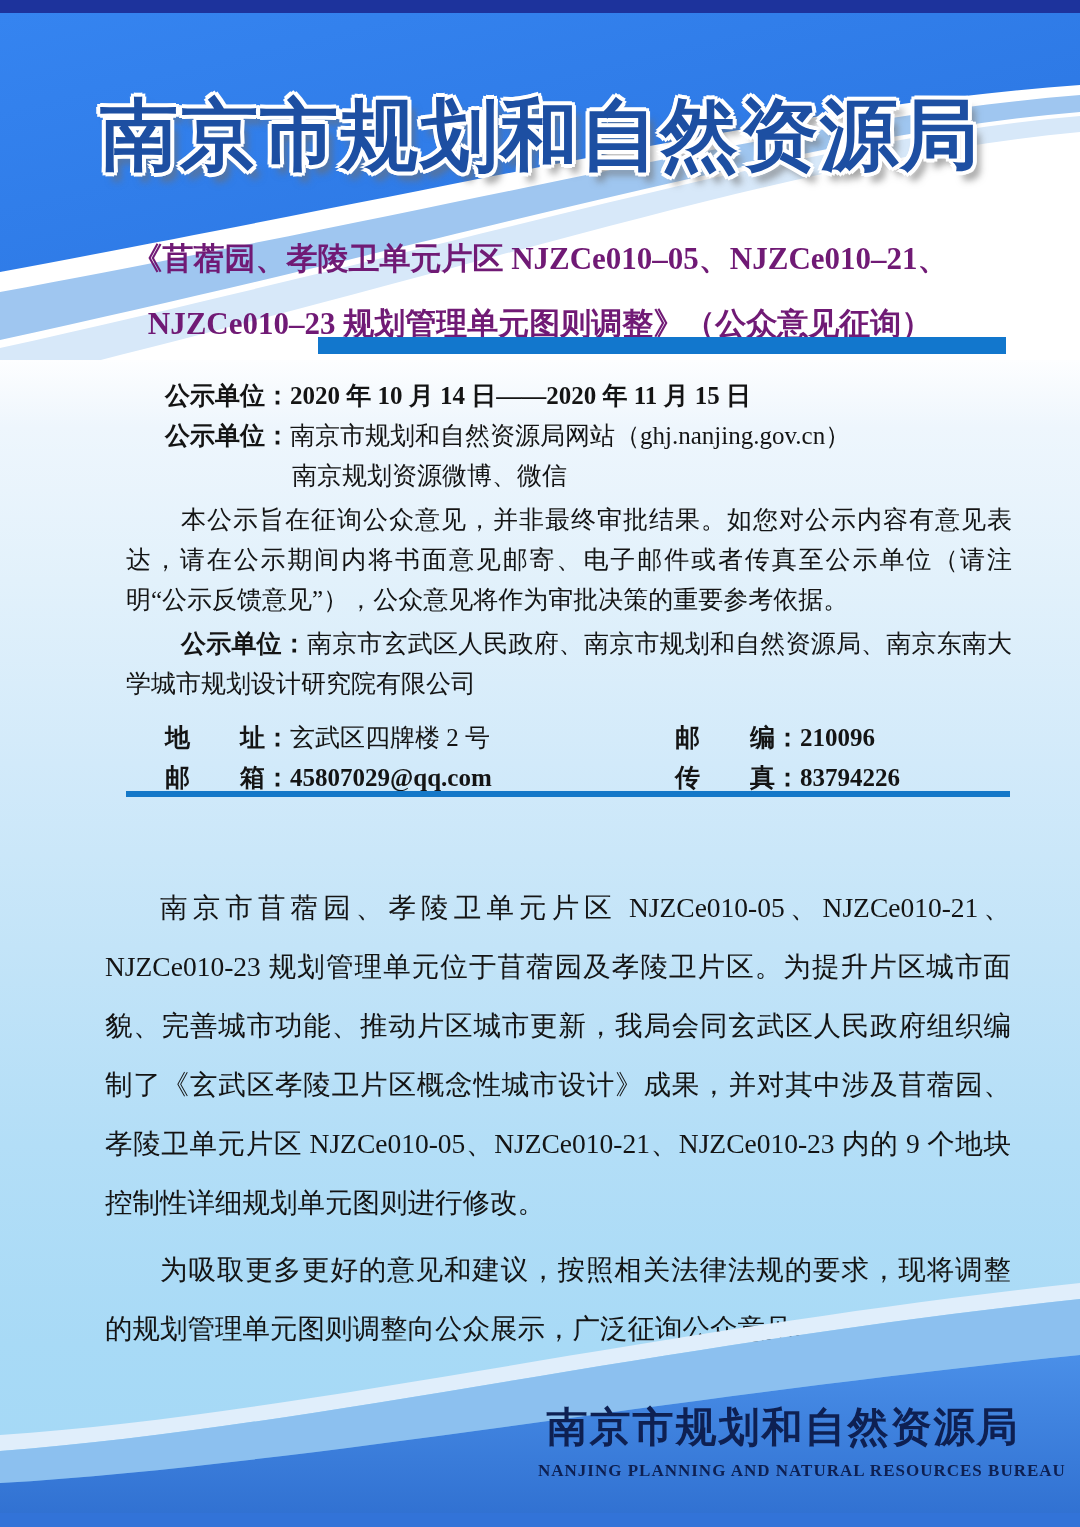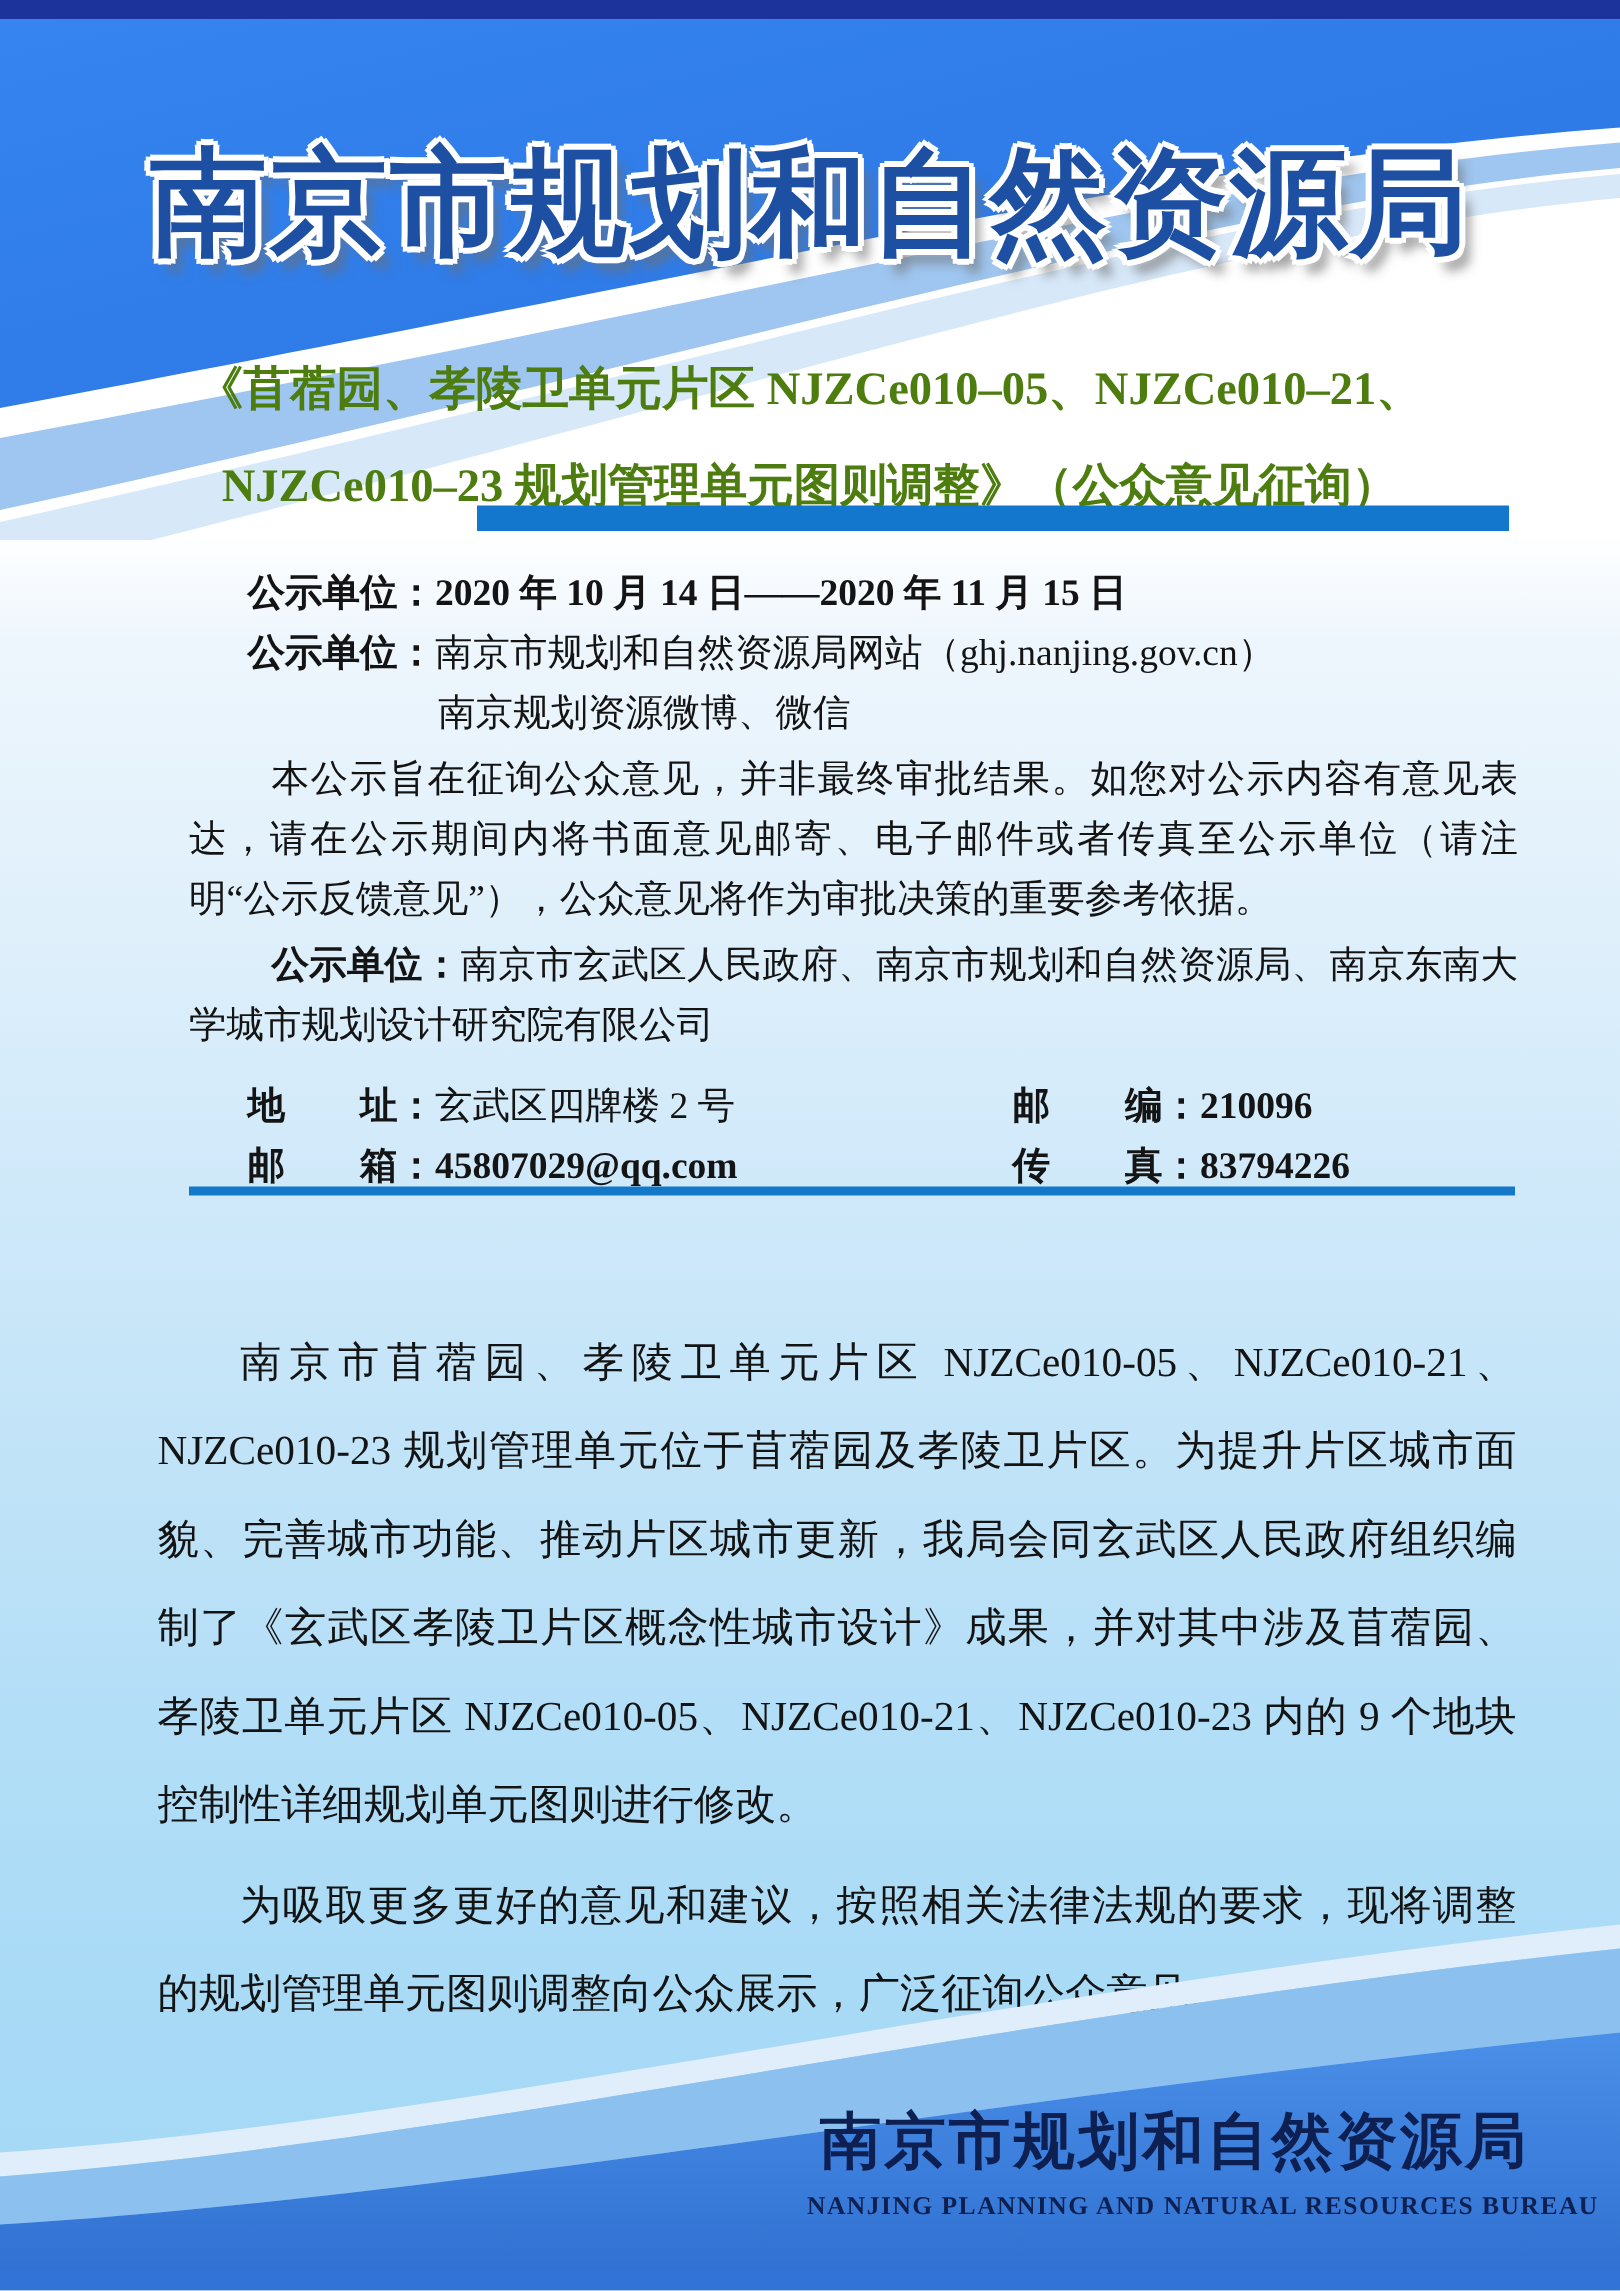--- a/index.html
+++ b/index.html
@@ -20,21 +20,21 @@
     top:84px;left:0;width:1080px;text-align:center;
     font-size:78px;font-weight:bold;color:#1d4fa2;letter-spacing:2px;
     text-shadow:
       -3px -3px 0 #fff, 3px -3px 0 #fff, -3px 3px 0 #fff, 3px 3px 0 #fff,
       0 -4px 0 #fff, 0 4px 0 #fff, -4px 0 0 #fff, 4px 0 0 #fff,
       7px 9px 7px rgba(110,110,110,.65);
     white-space:nowrap;
   }
   .subtitle{
     top:226px;left:40px;width:1000px;text-align:center;
-    font-size:31px;font-weight:bold;line-height:65px;color:#4d7c0f;
+    font-size:31px;font-weight:bold;line-height:65px;color:#701a75;
     white-space:nowrap;
   }
   .accent-bar{top:337px;left:318px;width:688px;height:17px;background:#1277cd;}
   
   .notice{left:110px;top:376px;width:902px;font-size:25px;line-height:40px;}
   .row{white-space:nowrap;}
   .b{font-weight:bold;}
   .ind1{padding-left:55px;}
   .ind2{padding-left:182px;}
   .para{text-align:justify;text-indent:2.2em;margin:4px 0 0 16px;}

